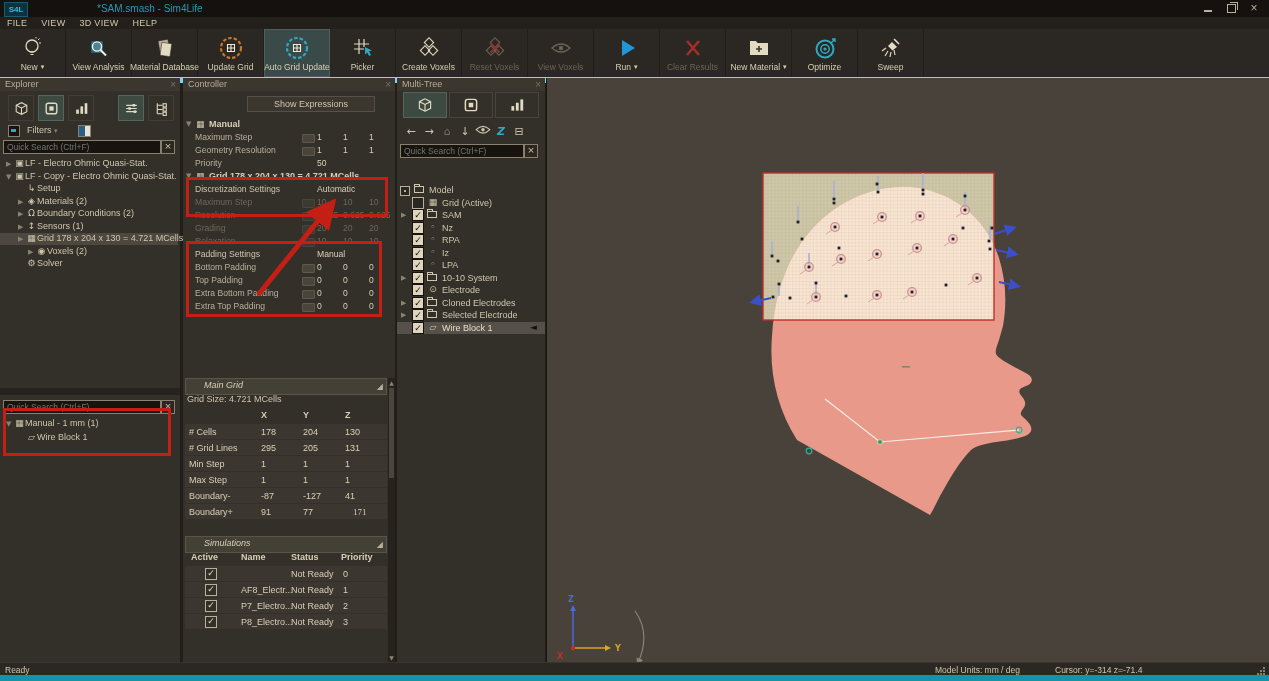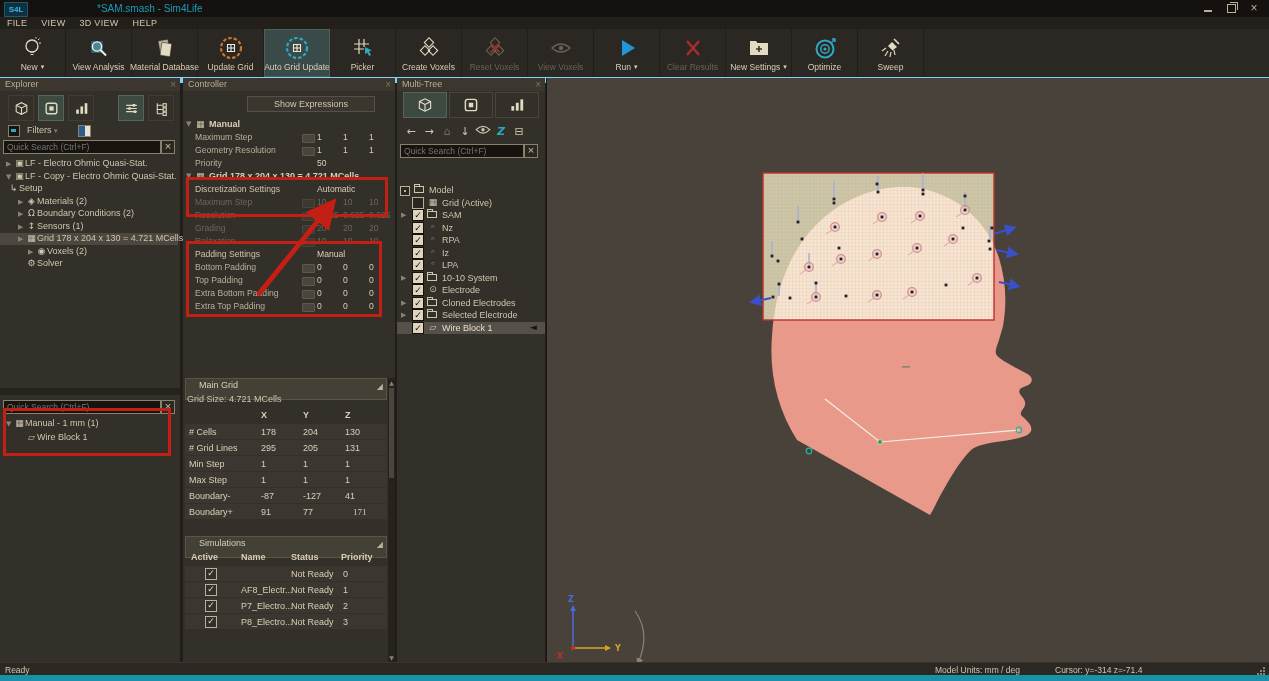--- a/index.html
+++ b/index.html
@@ -70,22 +70,22 @@
   .c-row.sub .nm{left:12px;color:#cfc6ad;}
   .c-row.dis .nm{color:#6f6858;}
   .c-chk{position:absolute;left:119px;top:3px;width:11px;height:7px;background:#4a453c;border:1px solid #5f5949;border-radius:1px;}
   .c-row.dis .c-chk{background:#3d3931;border-color:#4a453c;}
   .c-val{position:absolute;top:1px;width:24px;color:#d8cfb6;}
   .c-row.dis .c-val{color:#6f6858;}
   .v0{left:134px;} .v1{left:160px;} .v2{left:186px;}
   .c-exp{position:absolute;left:3px;top:2px;font-size:7px;color:#8a8270;}
   .c-gicon{position:absolute;left:13px;top:1px;font-size:9px;color:#cfc6ad;}
 
-  .sec-hdr{position:absolute;left:2px;right:8px;height:22px;background:#44403а;background:#434036;border:1px solid #5a5547;
-           color:#d8cfb6;font-size:9px;line-height:13px;padding-left:13px;box-sizing:border-box;}
+  .sec-hdr{position:absolute;left:2px;right:8px;height:17px;background:#44403а;background:#434036;border:1px solid #5a5547;
+           color:#d8cfb6;font-size:9px;line-height:13px;padding-left:18px;box-sizing:border-box;font-style:italic;}
   .sec-hdr .tri{position:absolute;right:3px;top:1px;color:#b9b09a;font-size:8px;}
   .tbl-chdr{position:absolute;color:#d8cfb6;font-size:9px;font-weight:bold;}
   .tbl-row{position:absolute;left:2px;right:8px;height:15px;background:#3b3730;}
   .tbl-cell{position:absolute;top:3px;color:#d8cfb6;font-size:9px;white-space:nowrap;}
   .sim-check{position:absolute;width:10px;height:10px;border:1px solid #b9b09a;background:#332f29;color:#e6ddc4;
              font-size:9px;line-height:9px;text-align:center;top:2px;}
   .scrollbar{position:absolute;right:0;width:7px;background:#26231e;}
   .scroll-arrow{position:absolute;left:0;width:7px;color:#8a8270;font-size:6px;text-align:center;}
   .scroll-thumb{position:absolute;left:1px;width:5px;background:#4a463d;}
 
@@ -279,21 +279,21 @@
         </div>
       </div>
       <div class="tb-btn">
         <div class="tb-icon">
           <svg viewBox="0 0 26 26">
             <path d="M4 8V6h6l1.5 2H22v12H4z" fill="#e3dac2"></path>
             <path d="M13 11v6M10 14h6" stroke="#3a362e" stroke-width="1.6"></path>
           </svg>
         </div>
         <div class="tb-label">
-          <span>New Settings</span>
+          <span>New Material</span>
           <span class="tb-caret glyph">▾</span>
         </div>
       </div>
       <div class="tb-btn">
         <div class="tb-icon">
           <svg viewBox="0 0 26 26">
             <circle cx="13" cy="14" r="8.5" fill="none" stroke="#2da9c4" stroke-width="2"></circle>
             <circle cx="13" cy="14" r="4.2" fill="none" stroke="#2da9c4" stroke-width="1.5"></circle>
             <circle cx="13" cy="14" r="1.6" fill="#2da9c4"></circle>
             <path d="M19 8l4-4M20 4h3v3" stroke="#2da9c4" stroke-width="1.4" fill="none"></path>
@@ -365,21 +365,21 @@
       <span class="glyph" style="font-size:7px;color:#8a8270;">▾</span>
     </div>
     <div class="split-ic" style="left:78px;top:47px;"></div>
     <div class="search-wrap" style="left:3px;top:62px;width:158px;">
       <input class="search-input" placeholder="Quick Search (Ctrl+F)" style="">
       <div class="search-x glyph">×</div>
     </div>
     <div id="explorer-tree">
         <div class="tree-row" style="top: 80px; padding-left: 6px;"><span class="exp glyph">▶</span><span class="ticon glyph">▣</span><span>LF - Electro Ohmic Quasi-Stat.</span></div>
         <div class="tree-row" style="top: 92.5px; padding-left: 6px;"><span class="exp glyph">▼</span><span class="ticon glyph">▣</span><span>LF - Copy - Electro Ohmic Quasi-Stat.</span></div>
-        <div class="tree-row" style="top: 105px; "><span class="exp glyph"></span><span class="ticon glyph">↳</span><span>Setup</span></div>
+        <div class="tree-row" style="top: 105px; padding-left: 18px;"><span class="exp glyph"></span><span class="ticon glyph">↳</span><span>Setup</span></div>
         <div class="tree-row" style="top: 117.5px; padding-left: 18px;"><span class="exp glyph">▶</span><span class="ticon glyph">◈</span><span>Materials (2)</span></div>
         <div class="tree-row" style="top: 130px; padding-left: 18px;"><span class="exp glyph">▶</span><span class="ticon glyph">Ω</span><span>Boundary Conditions (2)</span></div>
         <div class="tree-row" style="top: 142.5px; padding-left: 18px;"><span class="exp glyph">▶</span><span class="ticon glyph">↕</span><span>Sensors (1)</span></div>
         <div class="tree-row sel" style="top: 155px; padding-left: 18px;"><span class="exp glyph">▶</span><span class="ticon glyph">▦</span><span>Grid 178 x 204 x 130 = 4.721 MCells (</span></div>
         <div class="tree-row" style="top: 167.5px; padding-left: 28px;"><span class="exp glyph">▶</span><span class="ticon glyph">◉</span><span>Voxels (2)</span></div>
         <div class="tree-row" style="top: 180px; padding-left: 18px;"><span class="exp glyph"></span><span class="ticon glyph">⚙</span><span>Solver</span></div>
       </div>
     <div class="abs" style="left:0;top:310px;width:180px;height:7px;background:#26231e;"></div>
     <div class="search-wrap" style="left:3px;top:322px;width:158px;">
       <input class="search-input" placeholder="Quick Search (Ctrl+F)" style="">

